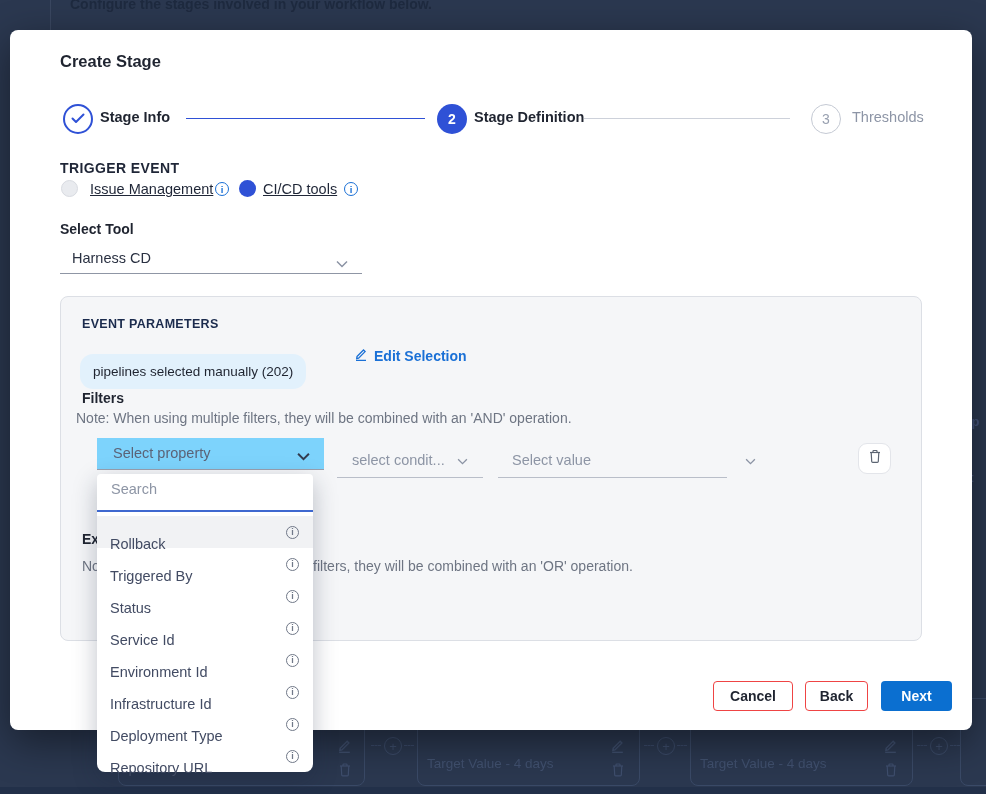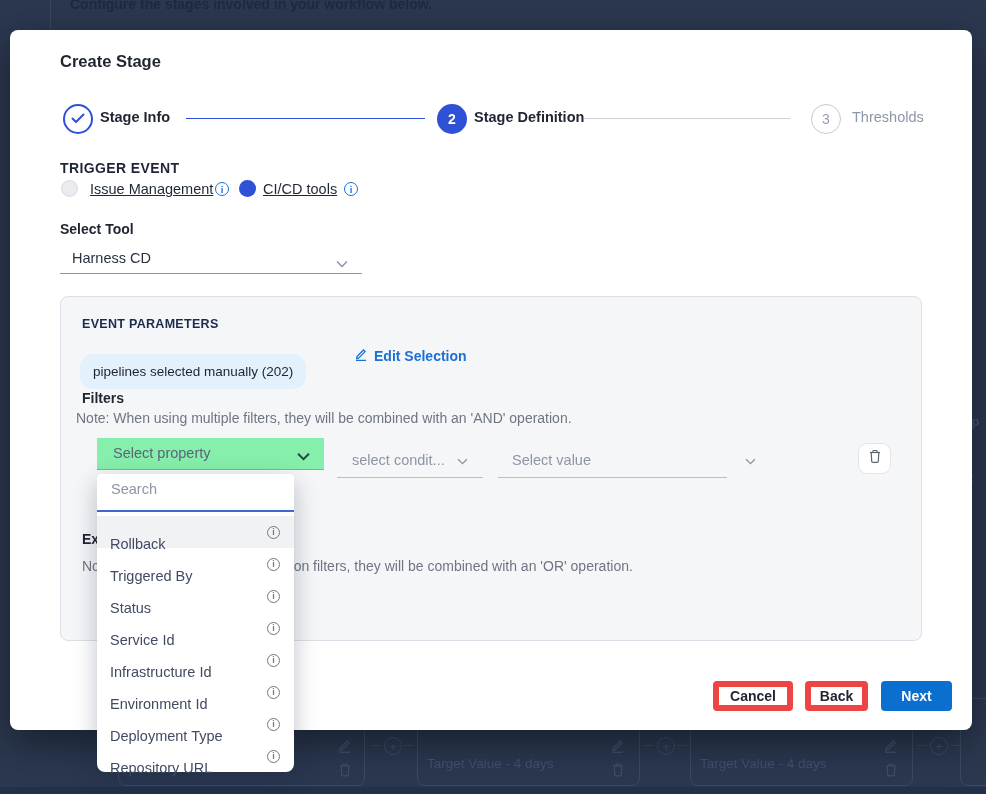--- a/index.html
+++ b/index.html
@@ -61,34 +61,34 @@
   .chev{color:#8b93a4;display:inline-block;}
 
   
   .panel{left:50px;top:266px;width:862px;height:345px;background:var(--panel-gray);border:1px solid #dcdfe5;border-radius:8px;}
   .panel-cap{left:72px;top:287px;font-size:12.5px;font-weight:700;letter-spacing:.3px;color:#1b2b4d;}
   .pill{left:70px;top:312px;height:35px;border-radius:13px;background:var(--pill-blue);display:flex;align-items:center;padding:0 13px;font-size:13.5px;color:#1f2430;margin-top:12px;}
   .edit-link{left:344px;top:317px;display:flex;align-items:center;gap:6px;color:var(--link-blue);font-size:14px;font-weight:600;cursor:pointer;}
   .note{font-size:14px;color:#6e7583;}
 
   
-  .prop-trigger{left:87px;top:408px;width:227px;height:32px;background:#86efac;border-bottom:1.5px solid #9aa0ae;cursor:pointer;}
+  .prop-trigger{left:87px;top:408px;width:227px;height:32px;background:#7dd3fc;border-bottom:1.5px solid #9aa0ae;cursor:pointer;}
   .prop-trigger .ph{left:16px;top:7px;font-size:14.5px;color:#5b6377;}
   .prop-trigger .chev{color:#323b4f;position:absolute;right:14px;top:9px;}
   .mini-select{font-size:14.5px;color:#8d95a5;cursor:pointer;}
   .underline{height:0;border-top:1px solid #b9bec9;top:447px;}
   .trash-btn{left:848px;top:413px;width:33px;height:31px;background:#fff;border:1px solid #e3e5ea;border-radius:9px;display:flex;align-items:center;justify-content:center;color:#5c6472;cursor:pointer;}
 
   
   .btn{height:30px;border-radius:4px;font-size:14px;font-weight:600;display:flex;align-items:center;justify-content:center;cursor:pointer;top:651px;}
-  .btn-ghost{background:#fff;border:6px solid #ef4444;color:#1f2430;}
+  .btn-ghost{background:#fff;border:1px solid #ef4444;color:#1f2430;}
   .btn-primary{background:var(--primary-button-blue);color:#fff;border:none;}
 
   
-  .popup{left:97px;top:474px;width:197px;height:298px;background:#fff;border-radius:4px 4px 8px 8px;
+  .popup{left:97px;top:474px;width:216px;height:298px;background:#fff;border-radius:4px 4px 8px 8px;
          box-shadow:0 8px 24px rgba(25,35,60,.28);z-index:30;}
   .search-row{position:absolute;left:0;top:0;width:100%;height:38px;border-bottom:2px solid var(--search-underline-blue);}
   .search-input{position:absolute;left:14px;top:7px;width:190px;border:none;outline:none;font-size:14.5px;color:#2a3142;font-family:inherit;background:transparent;}
   .search-input::placeholder{color:#8d95a5;opacity:1;}
   .dd-list{position:absolute;left:0;top:42px;width:100%;}
   .dd-item{position:relative;height:32px;display:flex;align-items:center;padding:0 14px 0 13px;cursor:pointer;}
   .dd-item.hl{background:#f1f2f4;}
   .dd-item .lbl{font-size:14.5px;color:#424b63;flex:1;margin-top:23px;}
 </style>
 </head>
@@ -252,28 +252,28 @@
     </div>
     <div class="dd-item">
       <span class="lbl">Status</span>
       <span class="info-icon info-gray"></span>
     </div>
     <div class="dd-item">
       <span class="lbl">Service Id</span>
       <span class="info-icon info-gray"></span>
     </div>
     <div class="dd-item">
+      <span class="lbl">Environment Id</span>
+      <span class="info-icon info-gray"></span>
+    </div>
+    <div class="dd-item">
       <span class="lbl">Infrastructure Id</span>
       <span class="info-icon info-gray"></span>
     </div>
     <div class="dd-item">
-      <span class="lbl">Environment Id</span>
-      <span class="info-icon info-gray"></span>
-    </div>
-    <div class="dd-item">
       <span class="lbl">Deployment Type</span>
       <span class="info-icon info-gray"></span>
     </div>
     <div class="dd-item">
       <span class="lbl">Repository URL</span>
       <span class="info-icon info-gray"></span>
     </div>
   </div>
 </div>
 

